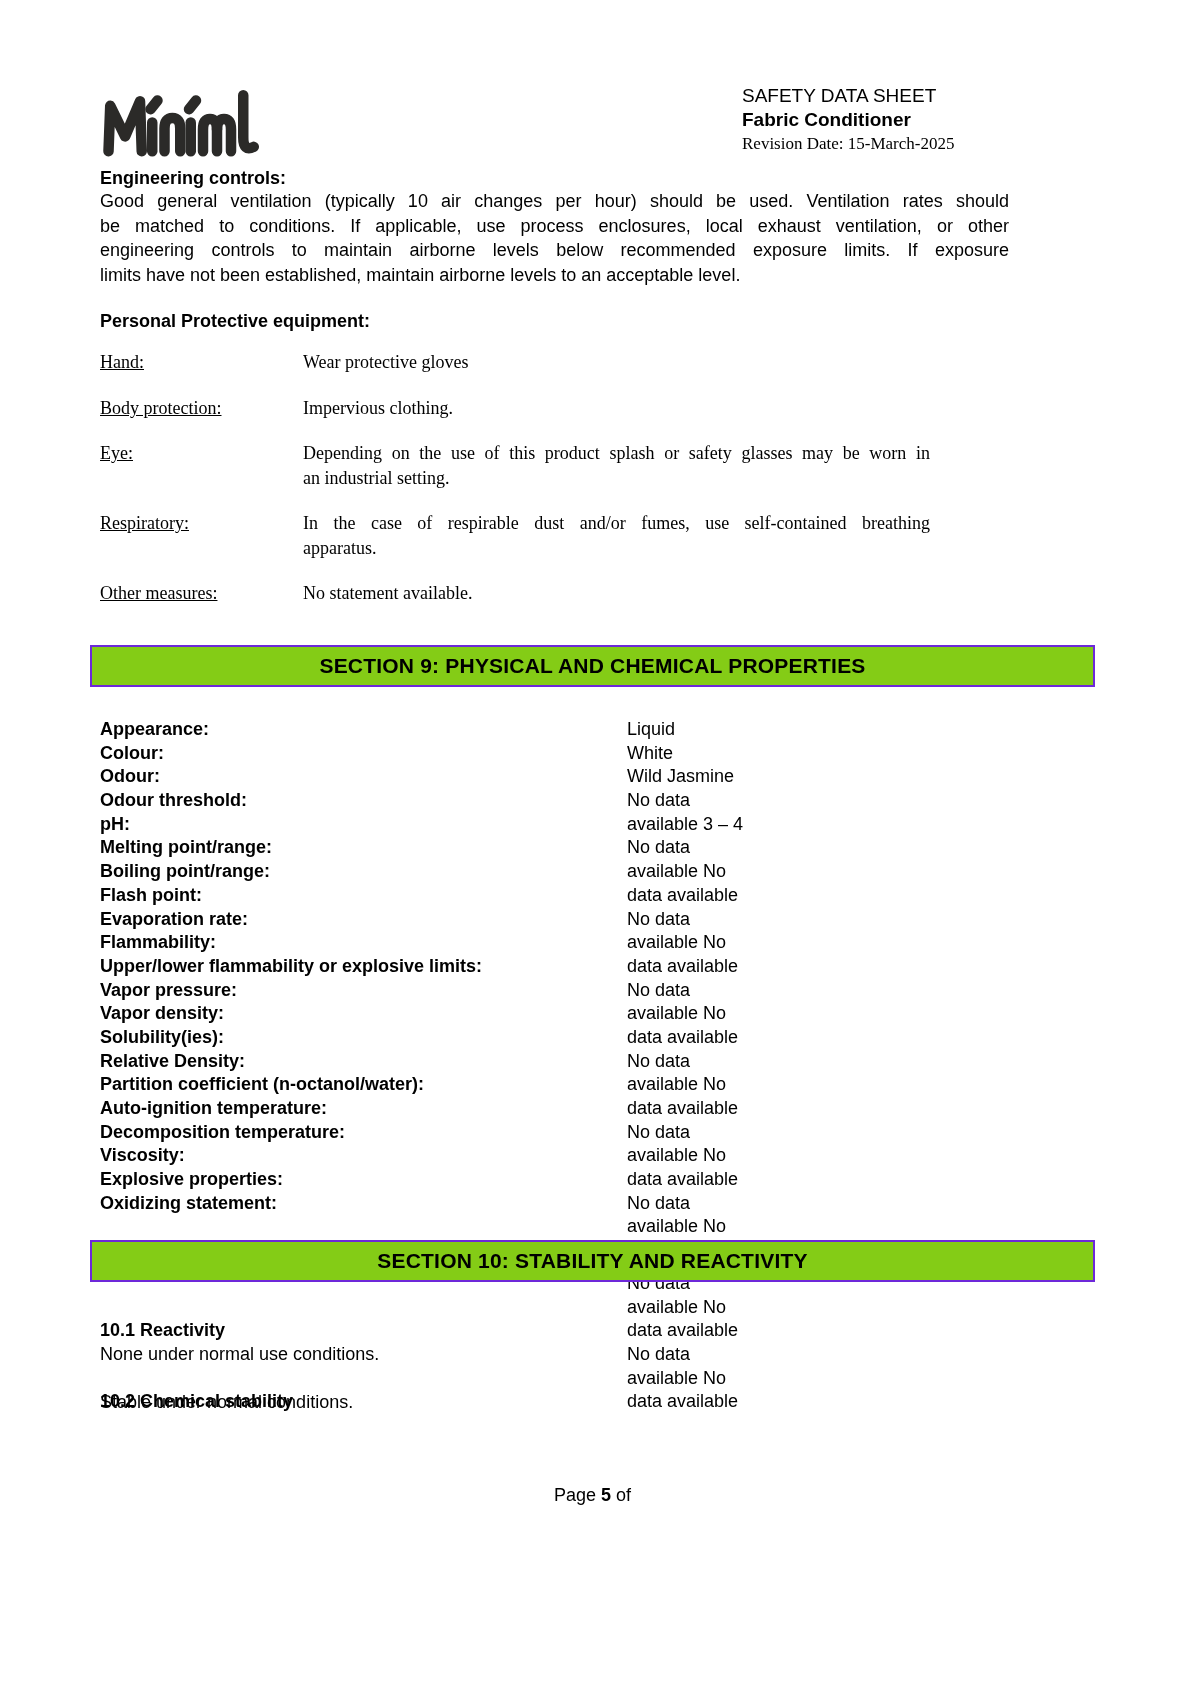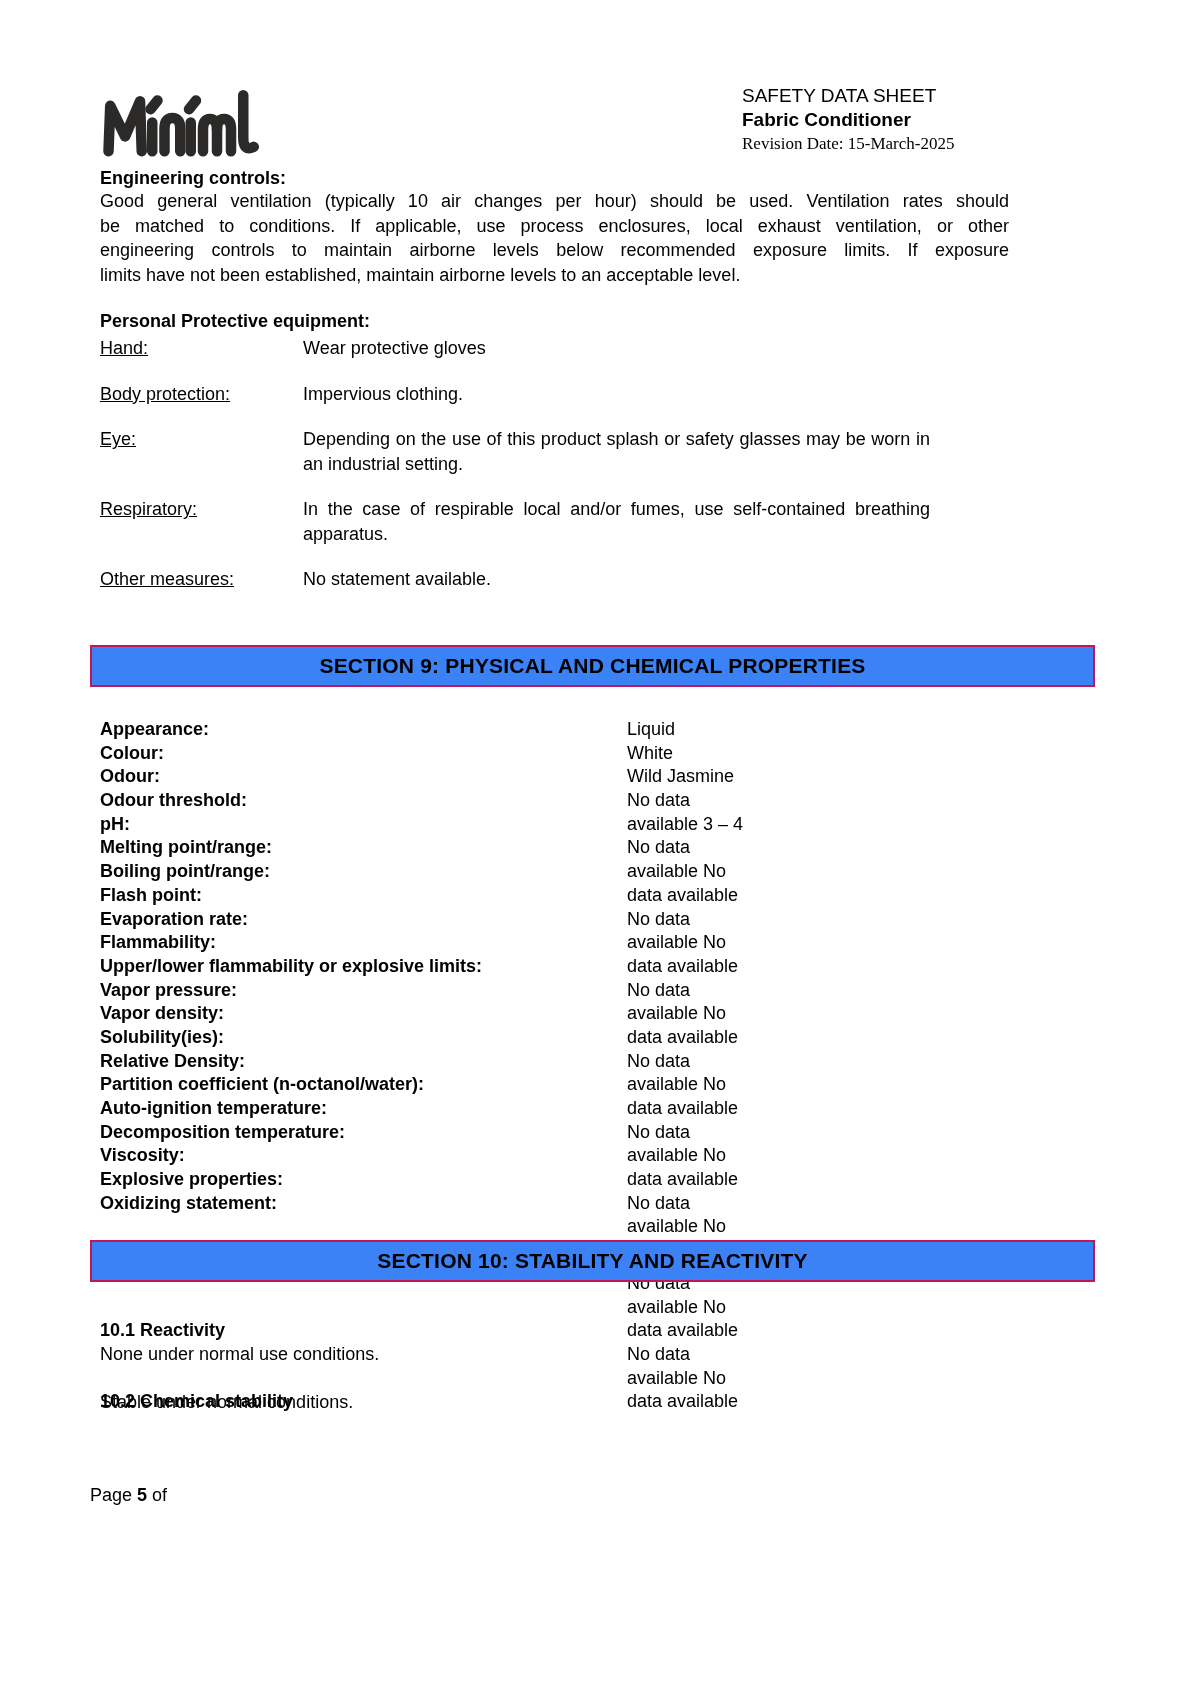--- a/index.html
+++ b/index.html
@@ -22,52 +22,52 @@
   .hdr-rev { font-family:"Liberation Serif", serif; font-size:17px; }
 
   
   .upper { padding:0 112px 0 100px; }
   .h-bold { font-size:18px; font-weight:bold; }
   .eng-heading { margin-top:8px; }
   .para-lines { width:909px; font-size:18px; }
   .para-lines > div { height:24.6px; line-height:24.6px; white-space:nowrap; }
   .para-lines > div:not(:last-child){ text-align:justify; text-align-last:justify; white-space:normal; height:24.6px; overflow:hidden; }
   .ppe-heading { margin-top:24px; }
-  .ppe-rows { margin-top:4px; }
+  .ppe-rows { margin-top:18px;font-family:Liberation Serif, serif; }
   .ppe-row { display:flex; margin-bottom:21px; }
   .ppe-label { width:203px; flex:0 0 203px; font-size:18px; text-decoration:underline; line-height:24.5px; }
   .ppe-lines { width:706px; font-size:18px; }
   .ppe-lines > div { height:24.5px; line-height:24.5px; white-space:nowrap; }
   .ppe-lines > div:not(:last-child){ text-align:justify; text-align-last:justify; white-space:normal; overflow:hidden; }
 
   
   .lower { position:absolute; left:90px; top:630px; width:1005px; height:1054px; }
   .section-bar {
     position:absolute; left:0; width:1005px; height:42px;
-    background:#3b82f6; border:2px solid #be185d;
+    background:#84cc16; border:2px solid #6d28d9;
     display:flex; align-items:center; justify-content:center;
     font-size:21px; font-weight:bold; z-index:3; letter-spacing:0.2px;
   }
   .bar9 { top:15px; }
   .bar10 { top:610px; }
   .col { position:absolute; top:88px; font-size:18px; z-index:1; }
   .labels-col { left:10px; width:520px; }
   .values-col { left:537px; width:460px; }
   .prop-line { height:23.7px; line-height:23.7px; white-space:nowrap; }
   .labels-col .prop-line { font-weight:bold; }
   .cut-line { position:absolute; left:537px; top:642px; font-size:18px; line-height:23.7px; z-index:1; }
   .below-col { position:absolute; left:537px; top:665.7px; font-size:18px; z-index:1; }
   .below-col .prop-line { font-weight:normal; }
   .s10-line { position:absolute; left:10px; font-size:18px; line-height:23.7px; white-space:nowrap; }
   .s10-h1 { top:689px; font-weight:bold; }
   .s10-b1 { top:713px; }
   .s10-h2 { top:760px; font-weight:bold; }
   .s10-b2 { top:761px; }
 
-  .footer { position:absolute; left:0; width:1005px; top:855px; font-size:18px; }
+  .footer { position:absolute; left:0; width:1005px; top:855px; text-align:center; font-size:18px; }
   .footer .b { font-weight:bold; }
 </style>
 </head>
 <body>
 
 <div class="page">
 
   <div class="header">
     <div class="logo" aria-label="Miniml">
       <svg width="175" height="79" viewBox="0 0 200 90" fill="none" stroke="#2b2a28" stroke-width="12" stroke-linecap="round" stroke-linejoin="round">
@@ -125,21 +125,21 @@
 
           <div>Depending on the use of this product splash or safety glasses may be worn in</div>
             <div>an industrial setting.</div>
           </div>
         </div>
 
         <div class="ppe-row">
           <div class="ppe-label">Respiratory:</div>
           <div class="ppe-lines">
 
-          <div>In the case of respirable local and/or fumes, use self-contained breathing</div>
+          <div>In the case of respirable dust and/or fumes, use self-contained breathing</div>
             <div>apparatus.</div>
           </div>
         </div>
 
         <div class="ppe-row">
           <div class="ppe-label">Other measures:</div>
           <div class="ppe-lines">
 
           <div>No statement available.</div>
           </div>

